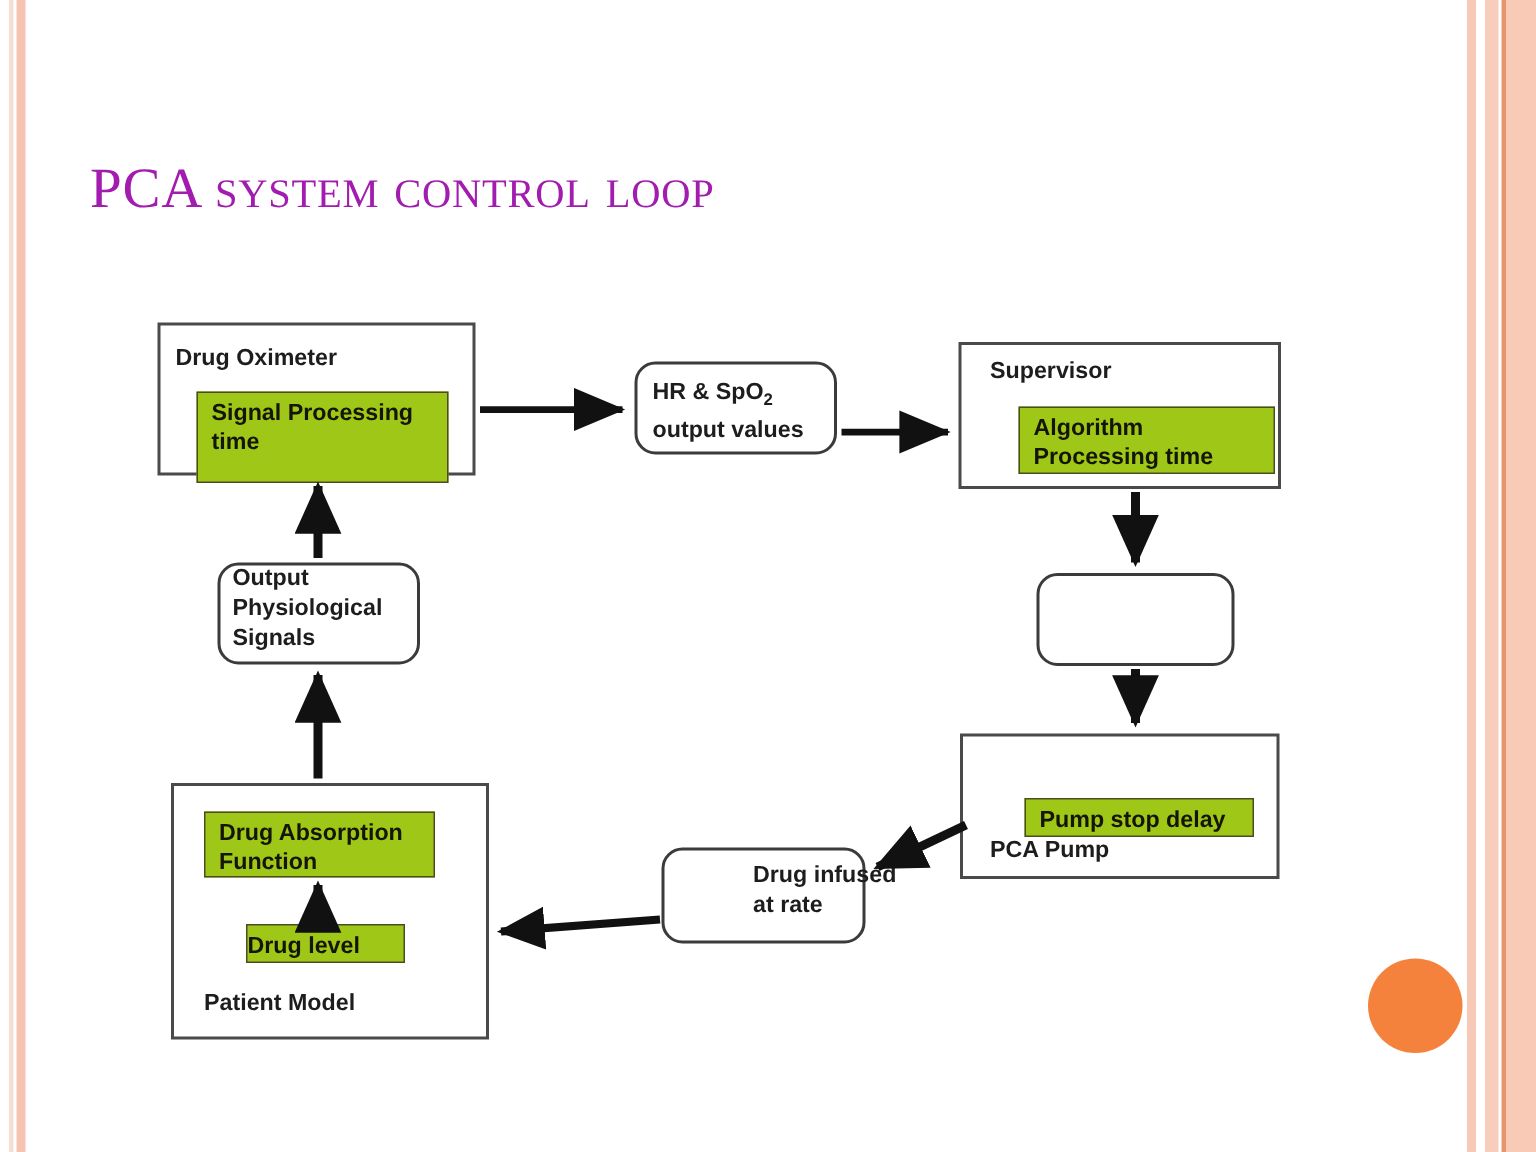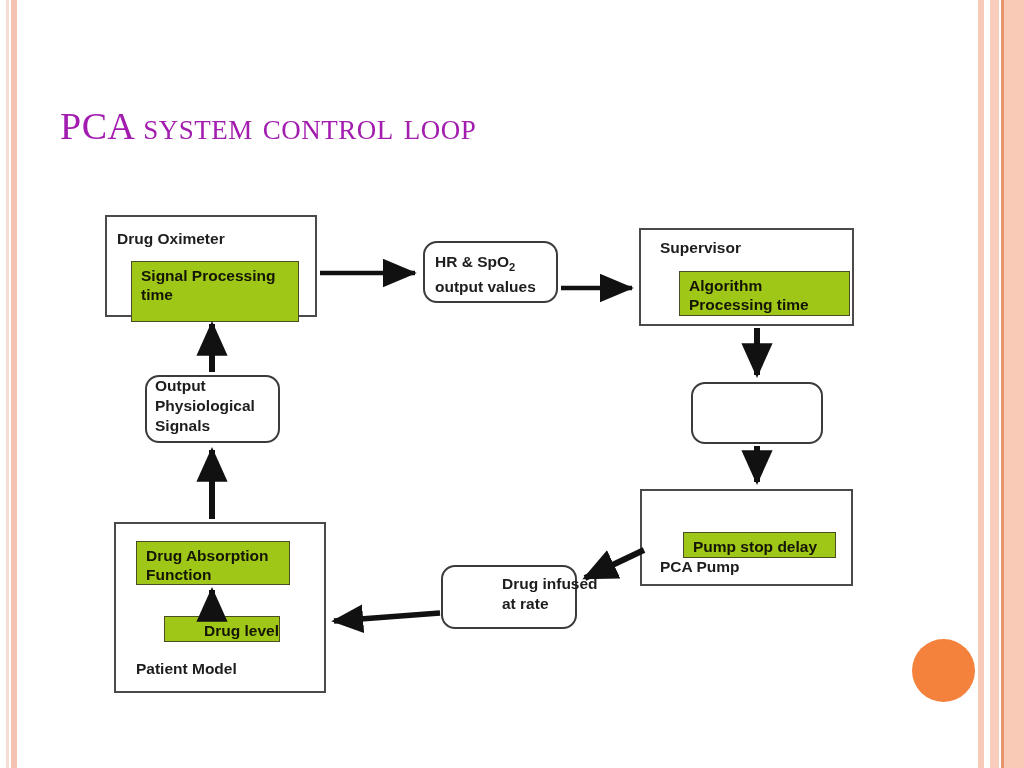--- a/index.html
+++ b/index.html
@@ -154,21 +154,21 @@
   <div class="green-box" style="left:683px; top:508px; width:153px; height:26px;margin-top:24px;">Pump stop delay</div>
   <div class="container-label" style="left:660px; top:557px;">PCA Pump</div>
 
   <div class="node rounded" style="left:441px; top:565px; width:136px; height:64px;"></div>
   <div class="pill-text" style="left:454px; top:574px;margin-left:48px;">Drug infused
 at rate</div>
 
   <div class="node container" style="left:114px; top:522px; width:212px; height:171px;"></div>
   <div class="green-box" style="left:136px; top:541px; width:154px; height:44px;">Drug Absorption
 Function</div>
-  <div class="green-box" style="left:164px; top:616px; width:116px; height:26px; text-align:right; padding-left:0; padding-right:0;">Drug level</div>
+  <div class="green-box" style="left:164px; top:616px; width:106px; height:26px; text-align:left; padding-left:0; padding-right:0;">Drug level</div>
   <div class="container-label" style="left:136px; top:659px;">Patient Model</div>
 
   <div class="node rounded" style="left:145px; top:375px; width:135px; height:68px;"></div>
   <div class="pill-text" style="left:155px; top:376px;">Output
 Physiological
 Signals</div>
 
   <svg id="arrows" viewBox="0 0 1024 768" xmlns="http://www.w3.org/2000/svg">
     <defs>
       <marker id="ah" markerWidth="9" markerHeight="9" refX="7.2" refY="3.2" orient="auto" markerUnits="strokeWidth">

